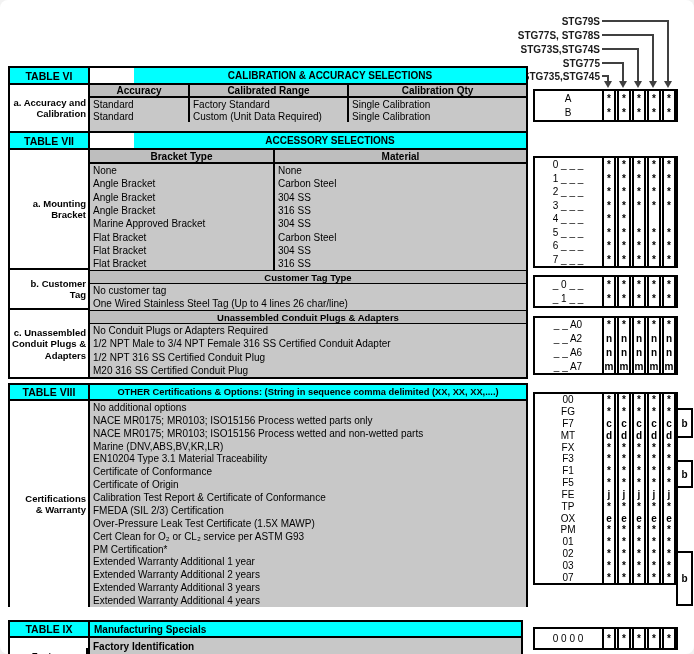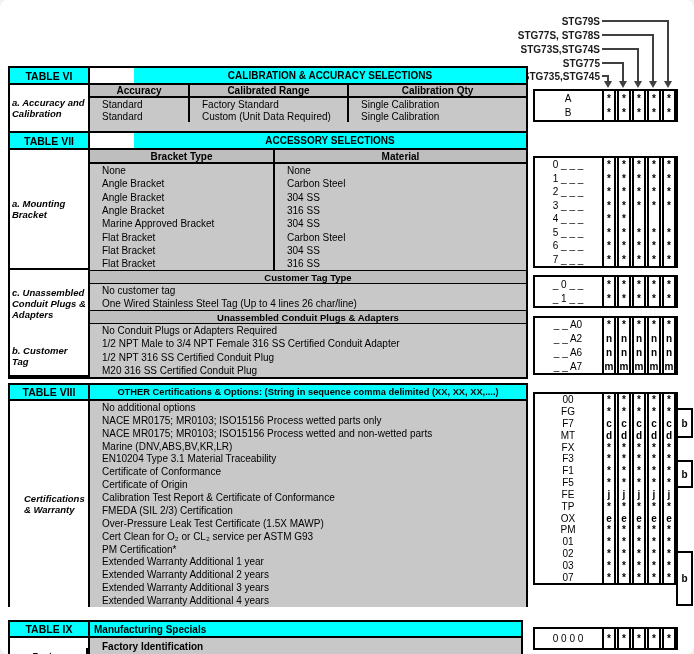--- a/index.html
+++ b/index.html
@@ -12,30 +12,30 @@
   .h15{height:15px;gap:44px;} .h14{height:14px;}
   .tcell-title{width:80px;flex:none;background:#00FFFF;font-weight:bold;font-size:10.5px;
                display:flex;align-items:center;justify-content:center;border-right:2px solid #000;box-sizing:border-box;}
   .tcell-head{flex:1;background:#00FFFF;font-weight:bold;font-size:10px;
               display:flex;align-items:center;justify-content:center;white-space:nowrap;}
   .tcell-head.small{font-size:9.3px;}
   .tcell-head.left{justify-content:flex-start;padding-left:4px;}
   .tbody{display:flex;align-items:stretch;}
   .label-col{width:80px;flex:none;border-right:2px solid #000;box-sizing:border-box;background:#fff;
              display:flex;flex-direction:column;}
-  .label-cell{font-weight:bold;font-size:9.5px;text-align:left;display:flex;align-items:center;
-              justify-content:center;line-height:1.2;box-sizing:border-box;padding:12px 2px;font-style:italic;}
+  .label-cell{font-weight:bold;font-size:9.5px;text-align:right;display:flex;align-items:center;
+              justify-content:center;line-height:1.2;box-sizing:border-box;padding:12px 2px;}
   .label-div{border-bottom:2px solid #000;}
   .content{flex:1;display:flex;flex-direction:column;background:#C8C8C8;min-width:0;}
   .subhdr{display:flex;background:#BEBEBE;border-bottom:2px solid #000;font-weight:bold;font-size:10px;box-sizing:border-box;}
   .subhdr>div{display:flex;align-items:center;justify-content:center;box-sizing:border-box;}
   .strip{background:#BEBEBE;border-top:1.5px solid #000;border-bottom:1.5px solid #000;font-weight:bold;
          font-size:9.5px;display:flex;align-items:center;justify-content:center;box-sizing:border-box;}
   .drow{display:flex;font-size:10px;align-items:center;}
-  .cell{box-sizing:border-box;padding-left:12px;white-space:nowrap;overflow:hidden;display:flex;align-items:center;height:100%;}
+  .cell{box-sizing:border-box;padding-left:3px;white-space:nowrap;overflow:hidden;display:flex;align-items:center;height:100%;}
   .bdr{border-right:2px solid #000;}
   .w100{width:100px;flex:none;} .w159{width:159px;flex:none;} .w185{width:185px;flex:none;} .wflex{flex:1;min-width:0;}
   .vi-sub{height:13px;} .vi-row{height:12px;}
   .r7{height:13.3px;flex:none;} .sub7{height:14px;} .strip7{height:13.5px;}
   .rows-host{display:flex;flex-direction:column;}
   #t8-content{height:206px;} .r8{flex:1;min-height:0;}
   .boldrow .cell{font-weight:bold;}
 
   
   .panel{position:absolute;left:533px;width:145px;border:2px solid #000;box-sizing:border-box;background:#fff;
@@ -111,22 +111,22 @@
   </div>
 
   <div class="tbl" style="top:131px;">
     <div class="trow-title h15">
       <div class="tcell-title">TABLE VII</div>
       <div class="tcell-head">ACCESSORY SELECTIONS</div>
     </div>
     <div class="tbody">
       <div class="label-col">
         <div class="label-cell label-div" style="height:120.4px;">a. Mounting Bracket</div>
+        <div class="label-cell label-div" style="height:40.1px;">b. Customer Tag</div>
         <div class="label-cell" style="flex:1;">c. Unassembled Conduit Plugs &amp; Adapters</div>
-        <div class="label-cell label-div" style="height:40.1px;">b. Customer Tag</div>
       </div>
       <div class="content">
         <div class="subhdr sub7">
           <div class="w185 bdr">Bracket Type</div>
           <div class="wflex">Material</div>
         </div>
         <div class="rows-host">
 
             <div class="drow r7">
               <div class="w185 bdr cell">None</div>

